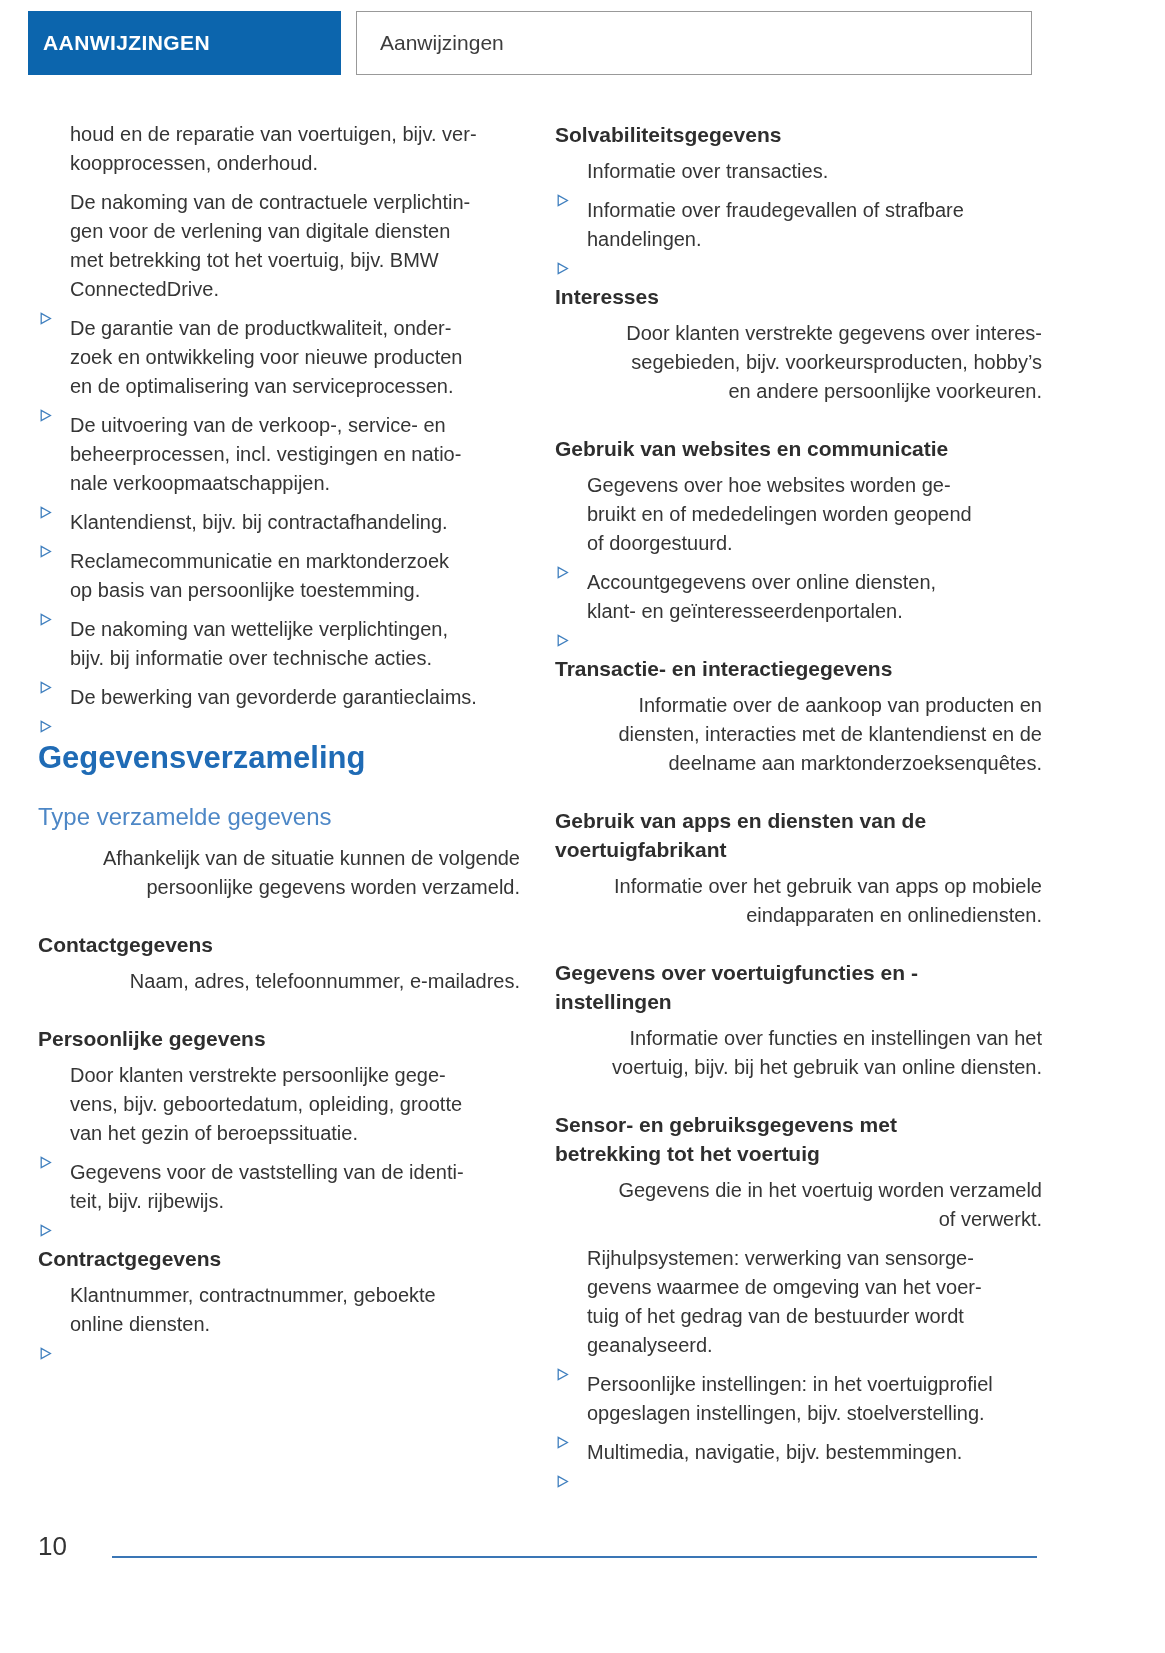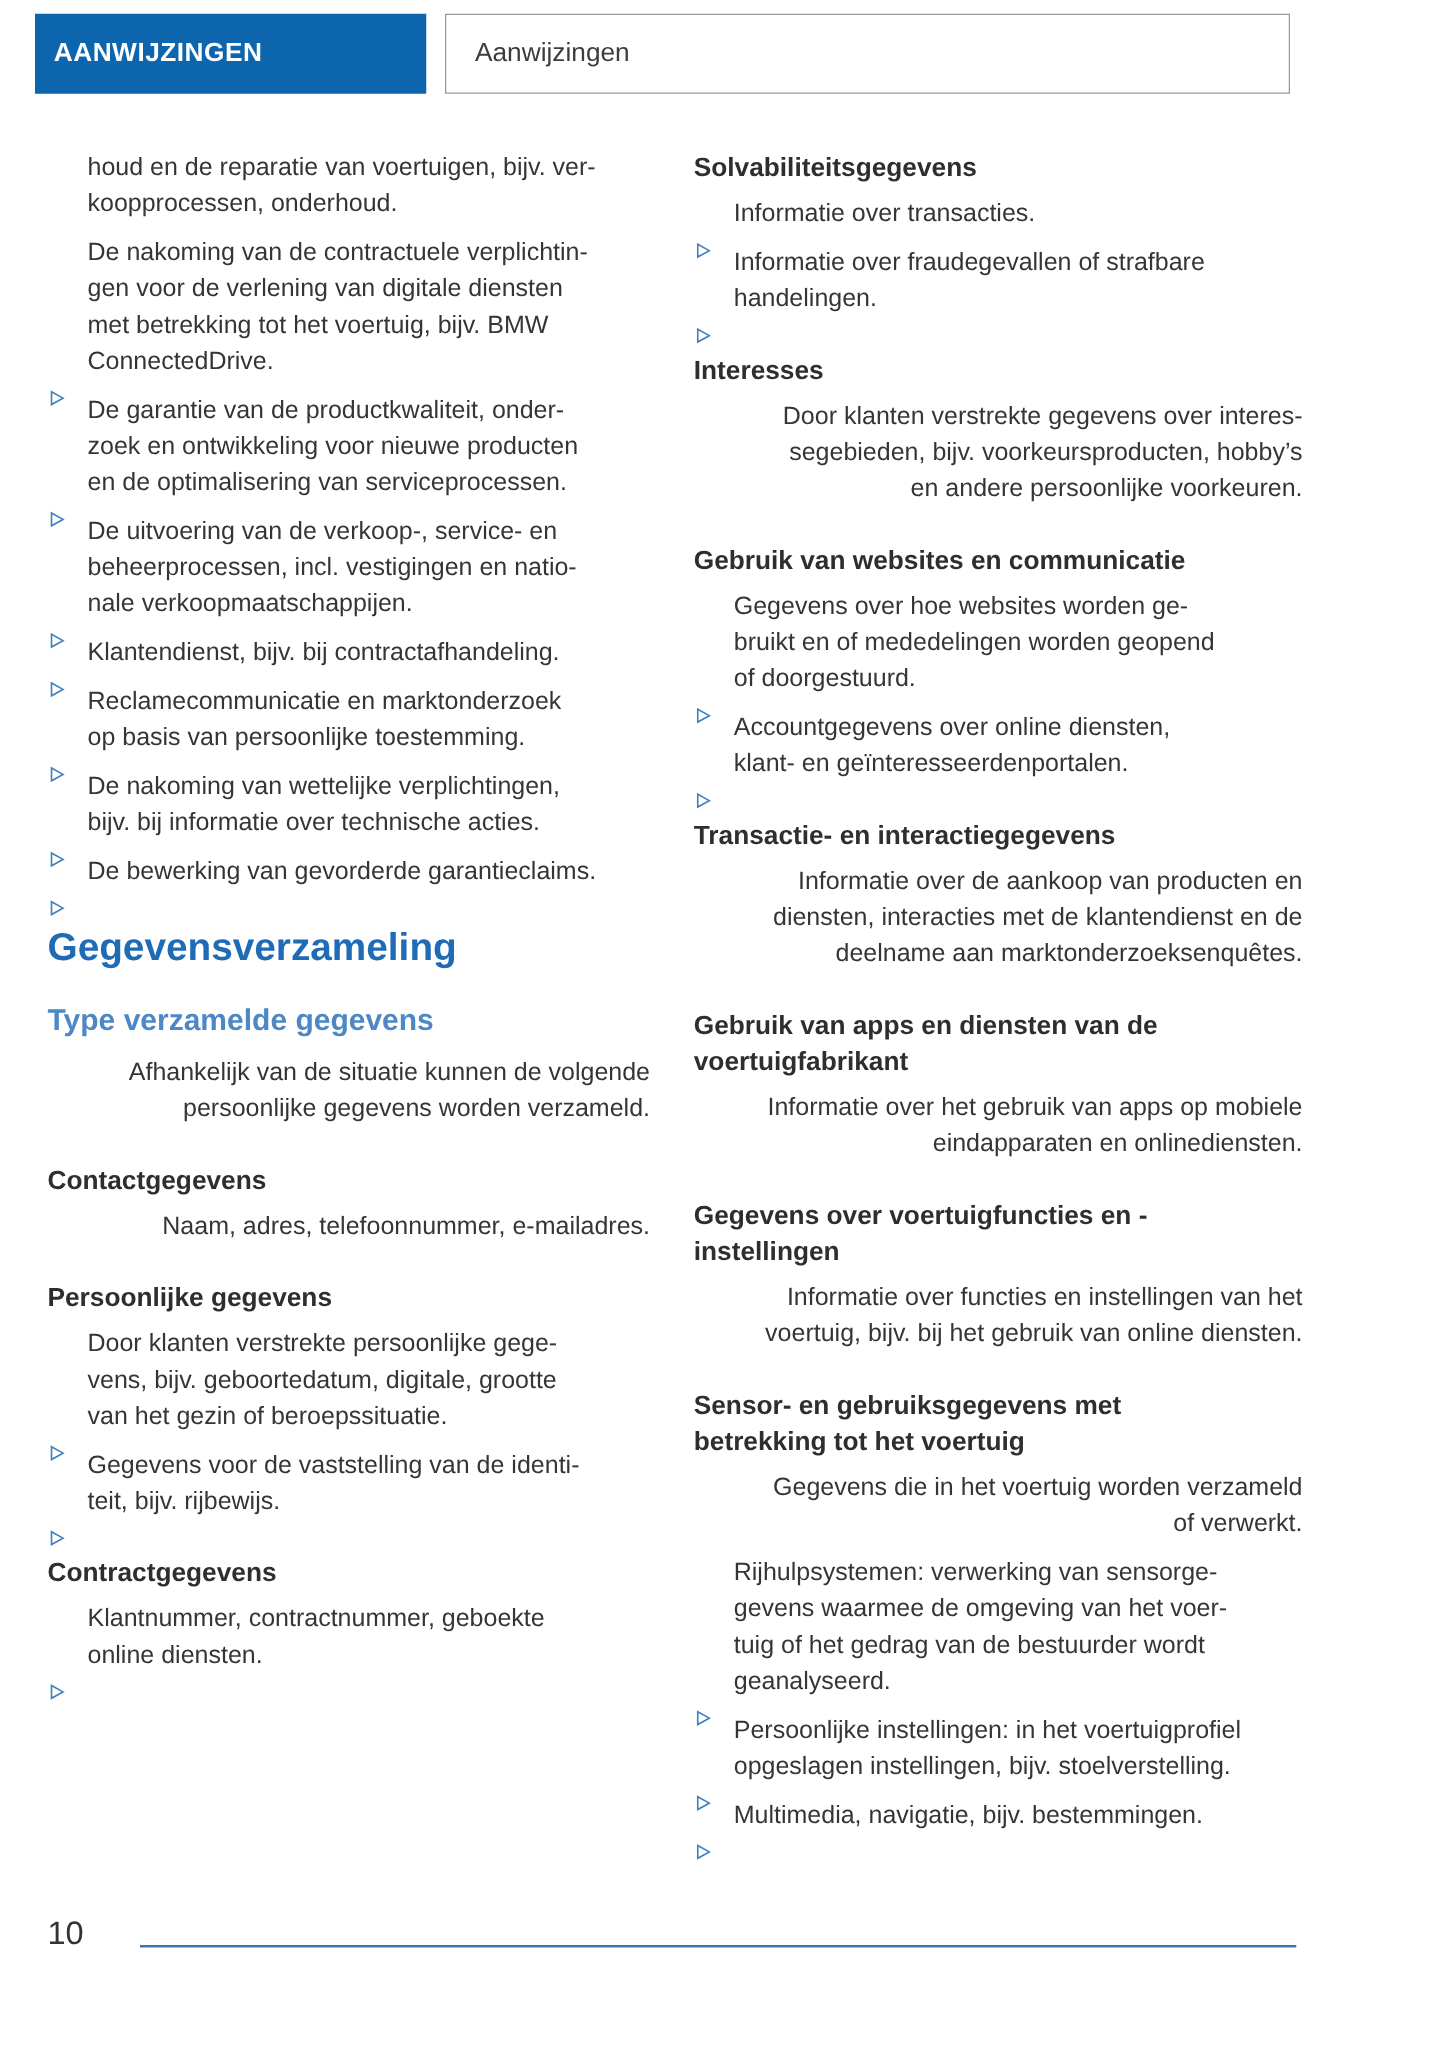--- a/index.html
+++ b/index.html
@@ -44,21 +44,21 @@
     width:32px; flex:0 0 32px; display:block; position:relative;
   }
   .bullet-marker svg { position:absolute; left:2px; top:8px; }
   .bullet-text { flex:1; }
 
   .blk-h1 {
     color:var(--c-h1, #1f6bb5); font-size:31px; line-height:36px; font-weight:bold;
     padding-top:18px; margin:0 0 26px 0;
   }
   .blk-h2 {
-    color:var(--c-h2, #4d87c6); font-size:24px; line-height:30px; font-weight:bold;
+    color:var(--c-h2, #4d87c6); font-size:24px; line-height:30px; font-weight:normal;
     margin:0 0 12px 0;
   }
   .blk-h3 {
     color:var(--c-head, #2e2e2e); font-size:21px; line-height:29px; font-weight:bold;
     padding-top:18px; margin:0 0 8px 0; white-space:pre-line;
   }
 
   
   .page-number {
     position:absolute; left:38px; top:1498px;
@@ -159,21 +159,21 @@
         <h4 class="blk-h3">Contactgegevens</h4>
         <p class="blk-p">Naam, adres, telefoonnummer, e-mailadres.</p>
         <h4 class="blk-h3">Persoonlijke gegevens</h4>
         <div class="bullet-item">
           <span class="bullet-marker">
             <svg width="12" height="13" viewBox="0 0 12 13">
               <path d="M1.2 1.4 L10.4 6.5 L1.2 11.6 Z" fill="none" stroke="#4180bf" stroke-width="1.3"></path>
             </svg>
           </span>
           <span class="bullet-text">Door klanten verstrekte persoonlijke gege-
-vens, bijv. geboortedatum, digitale, grootte
+vens, bijv. geboortedatum, opleiding, grootte
 van het gezin of beroepssituatie.</span>
         </div>
         <div class="bullet-item">
           <span class="bullet-marker">
             <svg width="12" height="13" viewBox="0 0 12 13">
               <path d="M1.2 1.4 L10.4 6.5 L1.2 11.6 Z" fill="none" stroke="#4180bf" stroke-width="1.3"></path>
             </svg>
           </span>
           <span class="bullet-text">Gegevens voor de vaststelling van de identi-
 teit, bijv. rijbewijs.</span>

